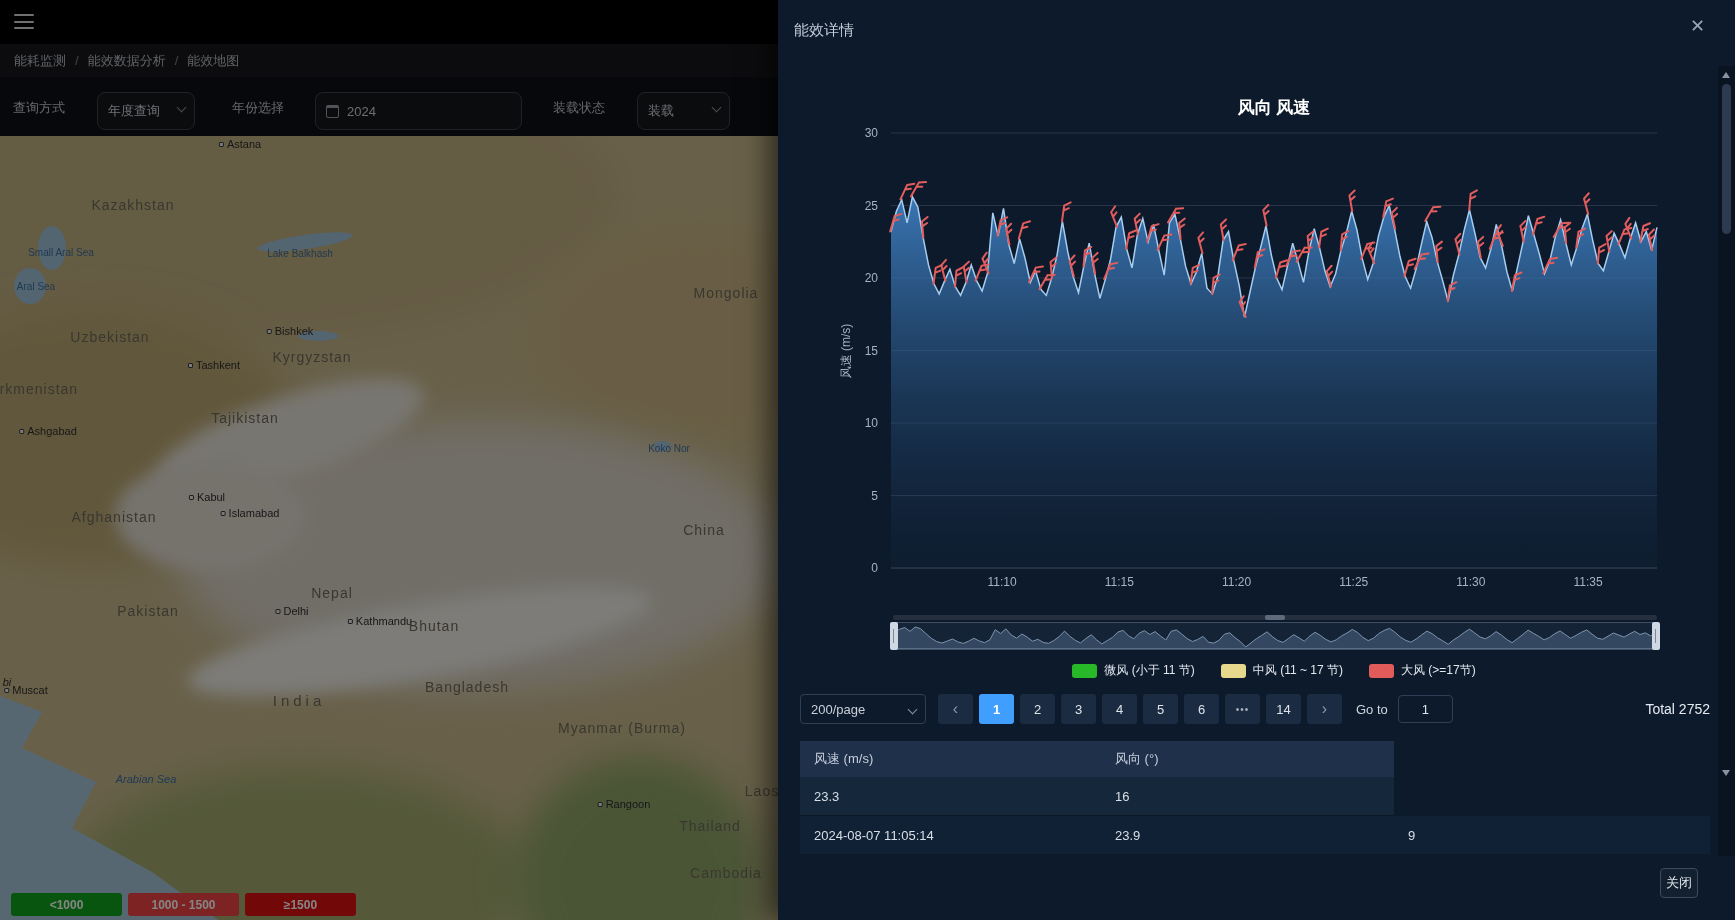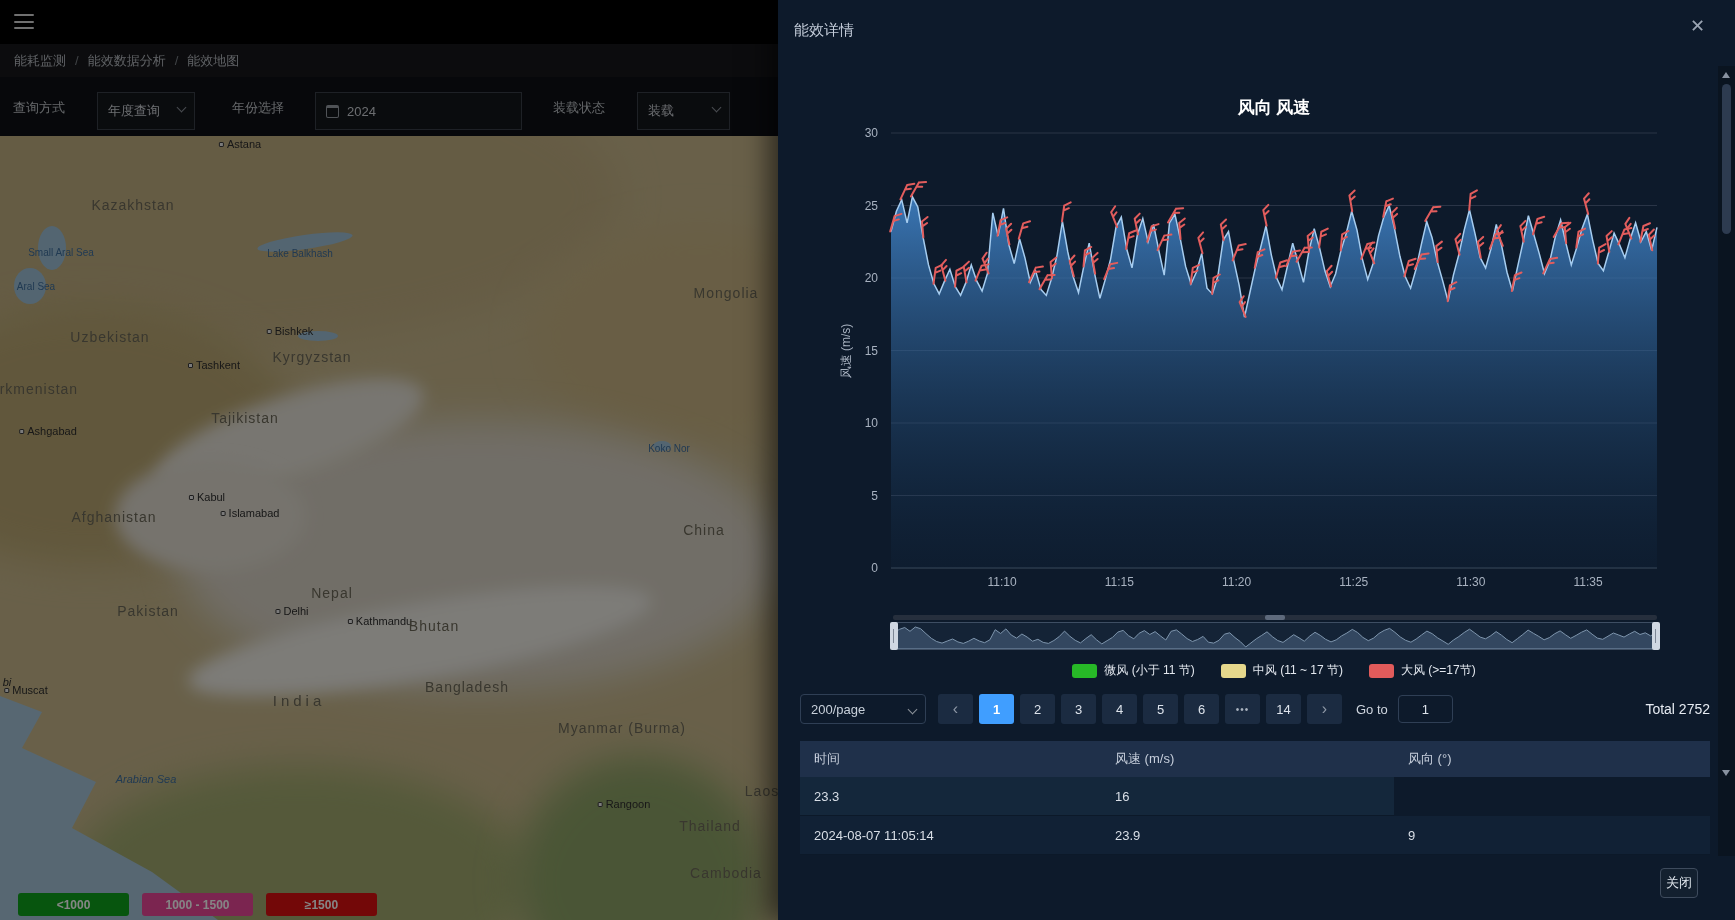--- a/index.html
+++ b/index.html
@@ -8,37 +8,37 @@
 
 .left-pane{position:absolute;inset:0;background:#0c0f14;}
 .topbar{position:absolute;top:0;left:0;right:0;height:44px;background:#000;}
 .hamburger{position:absolute;left:14px;top:14px;width:20px;height:15px;display:flex;flex-direction:column;justify-content:space-between;cursor:pointer;}
 .hamburger span{display:block;height:2px;background:#d6d6d6;border-radius:1px;}
 .breadcrumb{position:absolute;top:44px;left:0;right:0;height:33px;background:#17181b;display:flex;align-items:center;padding-left:14px;gap:9px;font-size:13px;color:#b6bac0;}
 .bc-item{cursor:pointer;}
 .bc-sep{color:#7c8187;}
 .filterbar{position:absolute;top:77px;left:0;right:0;height:59px;background:#0e1116;}
 .f-label{position:absolute;top:22px;font-size:13px;color:#c0c4c9;}
-.f-select{position:absolute;top:15px;height:38px;background:#14171c;border:1px solid #3a4049;border-radius:0;color:#ced2d7;font-size:13px;display:flex;align-items:center;padding:0 24px 0 10px;cursor:pointer;}
+.f-select{position:absolute;top:15px;height:38px;background:#14171c;border:1px solid #3a4049;border-radius:8px;color:#ced2d7;font-size:13px;display:flex;align-items:center;padding:0 24px 0 10px;cursor:pointer;}
 .chev{position:absolute;right:9px;top:11px;width:7px;height:7px;border-left:1.5px solid #8b9199;border-bottom:1.5px solid #8b9199;transform:rotate(-45deg);}
 .cal-icon{width:13px;height:13px;border:1px solid #9aa0a8;border-top:3px solid #9aa0a8;border-radius:2px;margin-right:8px;flex:none;}
 
 .map-wrap{position:absolute;top:136px;left:0;width:778px;height:784px;overflow:hidden;background:#c9b98d;}
 #map-svg{position:absolute;left:0;top:0;}
 #map-labels{position:absolute;inset:0;}
 .lbl{position:absolute;transform:translate(-50%,-50%);white-space:nowrap;}
 .country{font-size:14px;color:#6e6a5a;letter-spacing:1px;}
 .country-lg{font-size:15px;color:#6e6a5a;letter-spacing:4px;}
 .city{font-size:11px;color:#2e2e2e;display:flex;align-items:center;gap:3px;}
 .city-nodot{font-size:11px;color:#2e2e2e;font-style:italic;}
 .water{font-size:11px;color:#3f6f9e;font-style:italic;}
 .water-sm{font-size:10px;color:#3f6f9e;}
 .dot{width:5px;height:5px;border:1px solid #3a3a3a;background:#ececec;border-radius:1px;display:inline-block;flex:none;}
 .map-legend{position:absolute;left:11px;bottom:4px;display:flex;}
-.ml-pill{width:111px;height:23px;display:flex;align-items:center;justify-content:center;color:#fff;font-size:12px;font-weight:bold;border-radius:3px;margin-right:6px;margin-left:7px;}
+.ml-pill{width:111px;height:23px;display:flex;align-items:center;justify-content:center;color:#fff;font-size:12px;font-weight:bold;border-radius:3px;margin-right:6px;}
 .dim-mask{position:absolute;inset:0;background:rgba(0,0,0,0.48);z-index:5;}
 
 .drawer{position:absolute;top:0;left:778px;width:957px;height:920px;background:#0d1a2b;z-index:10;box-shadow:-10px 0 24px rgba(0,0,0,0.55);}
 .drawer-title{position:absolute;left:16px;top:21px;font-size:15px;color:#c3ccd9;}
 .drawer-close{position:absolute;right:30px;top:17px;font-size:18px;color:#9aa4b2;cursor:pointer;line-height:1;}
 .chart-title{position:absolute;top:96px;left:113px;width:766px;text-align:center;font-size:17px;font-weight:bold;color:#ffffff;}
 #chart-svg{position:absolute;top:120px;left:0;}
 .tick{fill:#a8b2c0;font-size:12px;font-family:"Liberation Sans","DejaVu Sans",sans-serif;}
 
 .datazoom{position:absolute;top:615px;left:115px;width:764px;height:36px;}
@@ -207,21 +207,21 @@
             <span class="dot"></span>
             <span>Rangoon</span>
           </div>
           <div class="lbl country" style="left: 710px; top: 690px;"><span>Thailand</span></div>
           <div class="lbl country" style="left: 762px; top: 655px;"><span>Laos</span></div>
           <div class="lbl country" style="left: 726px; top: 737px;"><span>Cambodia</span></div>
           <div class="lbl city-nodot" style="left: 7px; top: 546px;"><span>bi</span></div>
         </div>
       <div class="map-legend" id="map-legend">
           <div class="ml-pill" style="background: rgb(15, 163, 28);">&lt;1000</div>
-          <div class="ml-pill" style="background: #ec4899;">1000 - 1500</div>
+          <div class="ml-pill" style="background: #ef4444;">1000 - 1500</div>
           <div class="ml-pill" style="background: rgb(221, 17, 17);">≥1500</div>
         </div>
     </div>
   </div>
 
   <div class="dim-mask"></div>
 
   <div class="drawer">
     <span class="drawer-title">能效详情</span>
     <span class="drawer-close">✕</span>
@@ -520,21 +520,20 @@
           <div class="pbtn">14</div>
           <div class="pbtn nav">›</div>
         </div>
       <span class="goto-label">Go to</span>
       <input class="goto-input" value="1" style="">
       <span class="total">Total 2752</span>
     </div>
 
     <div class="table" id="data-table">
         <div class="trow thead">
-          <div class="tcell">时间</div>
           <div class="tcell">风速 (m/s)</div>
           <div class="tcell">风向 (°)</div>
         </div>
         <div class="trow tbody-even">
           <div class="tcell">23.3</div>
           <div class="tcell">16</div>
         </div>
         <div class="trow tbody-odd">
           <div class="tcell">2024-08-07 11:05:14</div>
           <div class="tcell">23.9</div>

